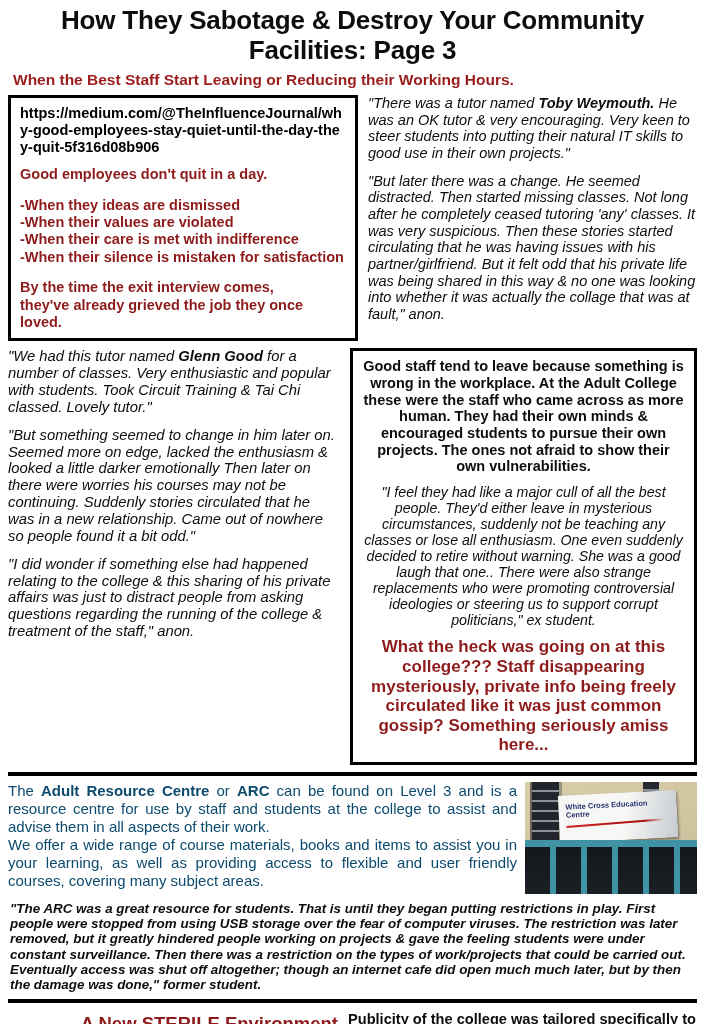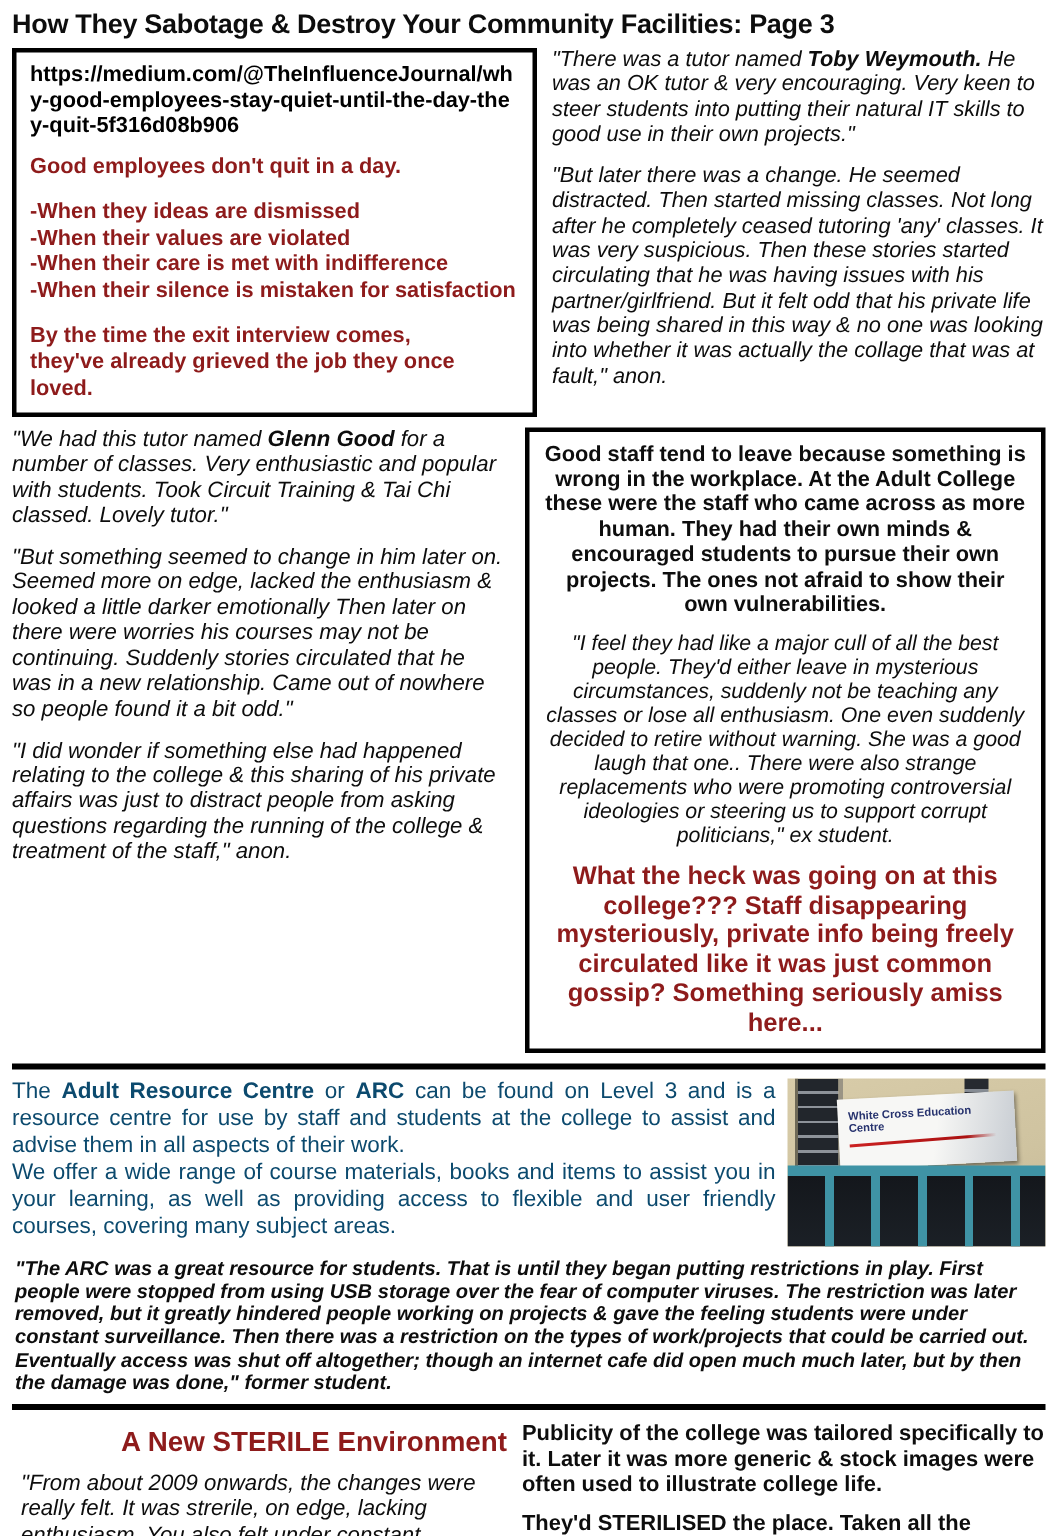--- a/index.html
+++ b/index.html
@@ -7,22 +7,22 @@
     position:relative;
     width:705px; height:1024px;
     box-sizing:border-box;
     background:#ffffff;
     color:#0d0d0d;
     font-family:"Liberation Sans", sans-serif;
     padding:4px 8px 0 8px;
     overflow:hidden;
   }
   .title {
-    font-size:18px; font-weight:bold; color:#0d0d0d;
-    margin:2px 0 5px 0; line-height:1.15; letter-spacing:-0.2px;
+    font-size:26px; font-weight:bold; color:#0d0d0d;
+    margin:2px 0 5px 0; line-height:1.15; letter-spacing:-0.2px;text-align:center;
   }
   .subtitle {
     font-size:15.5px; font-weight:bold; color:#9a1c1c;
     margin:0 0 7px 5px; line-height:1.1;
   }
   .row { display:flex; gap:10px; align-items:flex-start; }
   .box { border:3px solid #000; padding:7px 9px; box-sizing:border-box; background:#fff; }
 
   
   .medium-box { width:350px; flex:none; }
@@ -109,20 +109,21 @@
   .sterile-quote { font-style:italic; font-size:14.8px; line-height:1.16; margin:0 0 0 6px; }
   .publicity-col { flex:1; font-weight:bold; font-size:14.6px; line-height:1.16; padding-top:2px; }
   .publicity-col p { margin:0 0 9px 0; }
 </style>
 </head>
 <body>
 
 <div class="page">
 
   <div class="title">How They Sabotage &amp; Destroy Your Community Facilities: Page 3</div>
+  <div class="subtitle">When the Best Staff Start Leaving or Reducing their Working Hours.</div>
 
   <div class="row">
     <div class="box medium-box">
       <div class="medium-url">https://medium.com/@TheInfluenceJournal/why-good-employees-stay-quiet-until-the-day-they-quit-5f316d08b906</div>
       <div class="line red-bold">Good employees don't quit in a day.</div>
       <div class="gap"></div>
       <div class="line red-bold">-When they ideas are dismissed</div>
       <div class="line red-bold">-When their values are violated</div>
       <div class="line red-bold">-When their care is met with indifference</div>
       <div class="line red-bold">-When their silence is mistaken for satisfaction</div>

